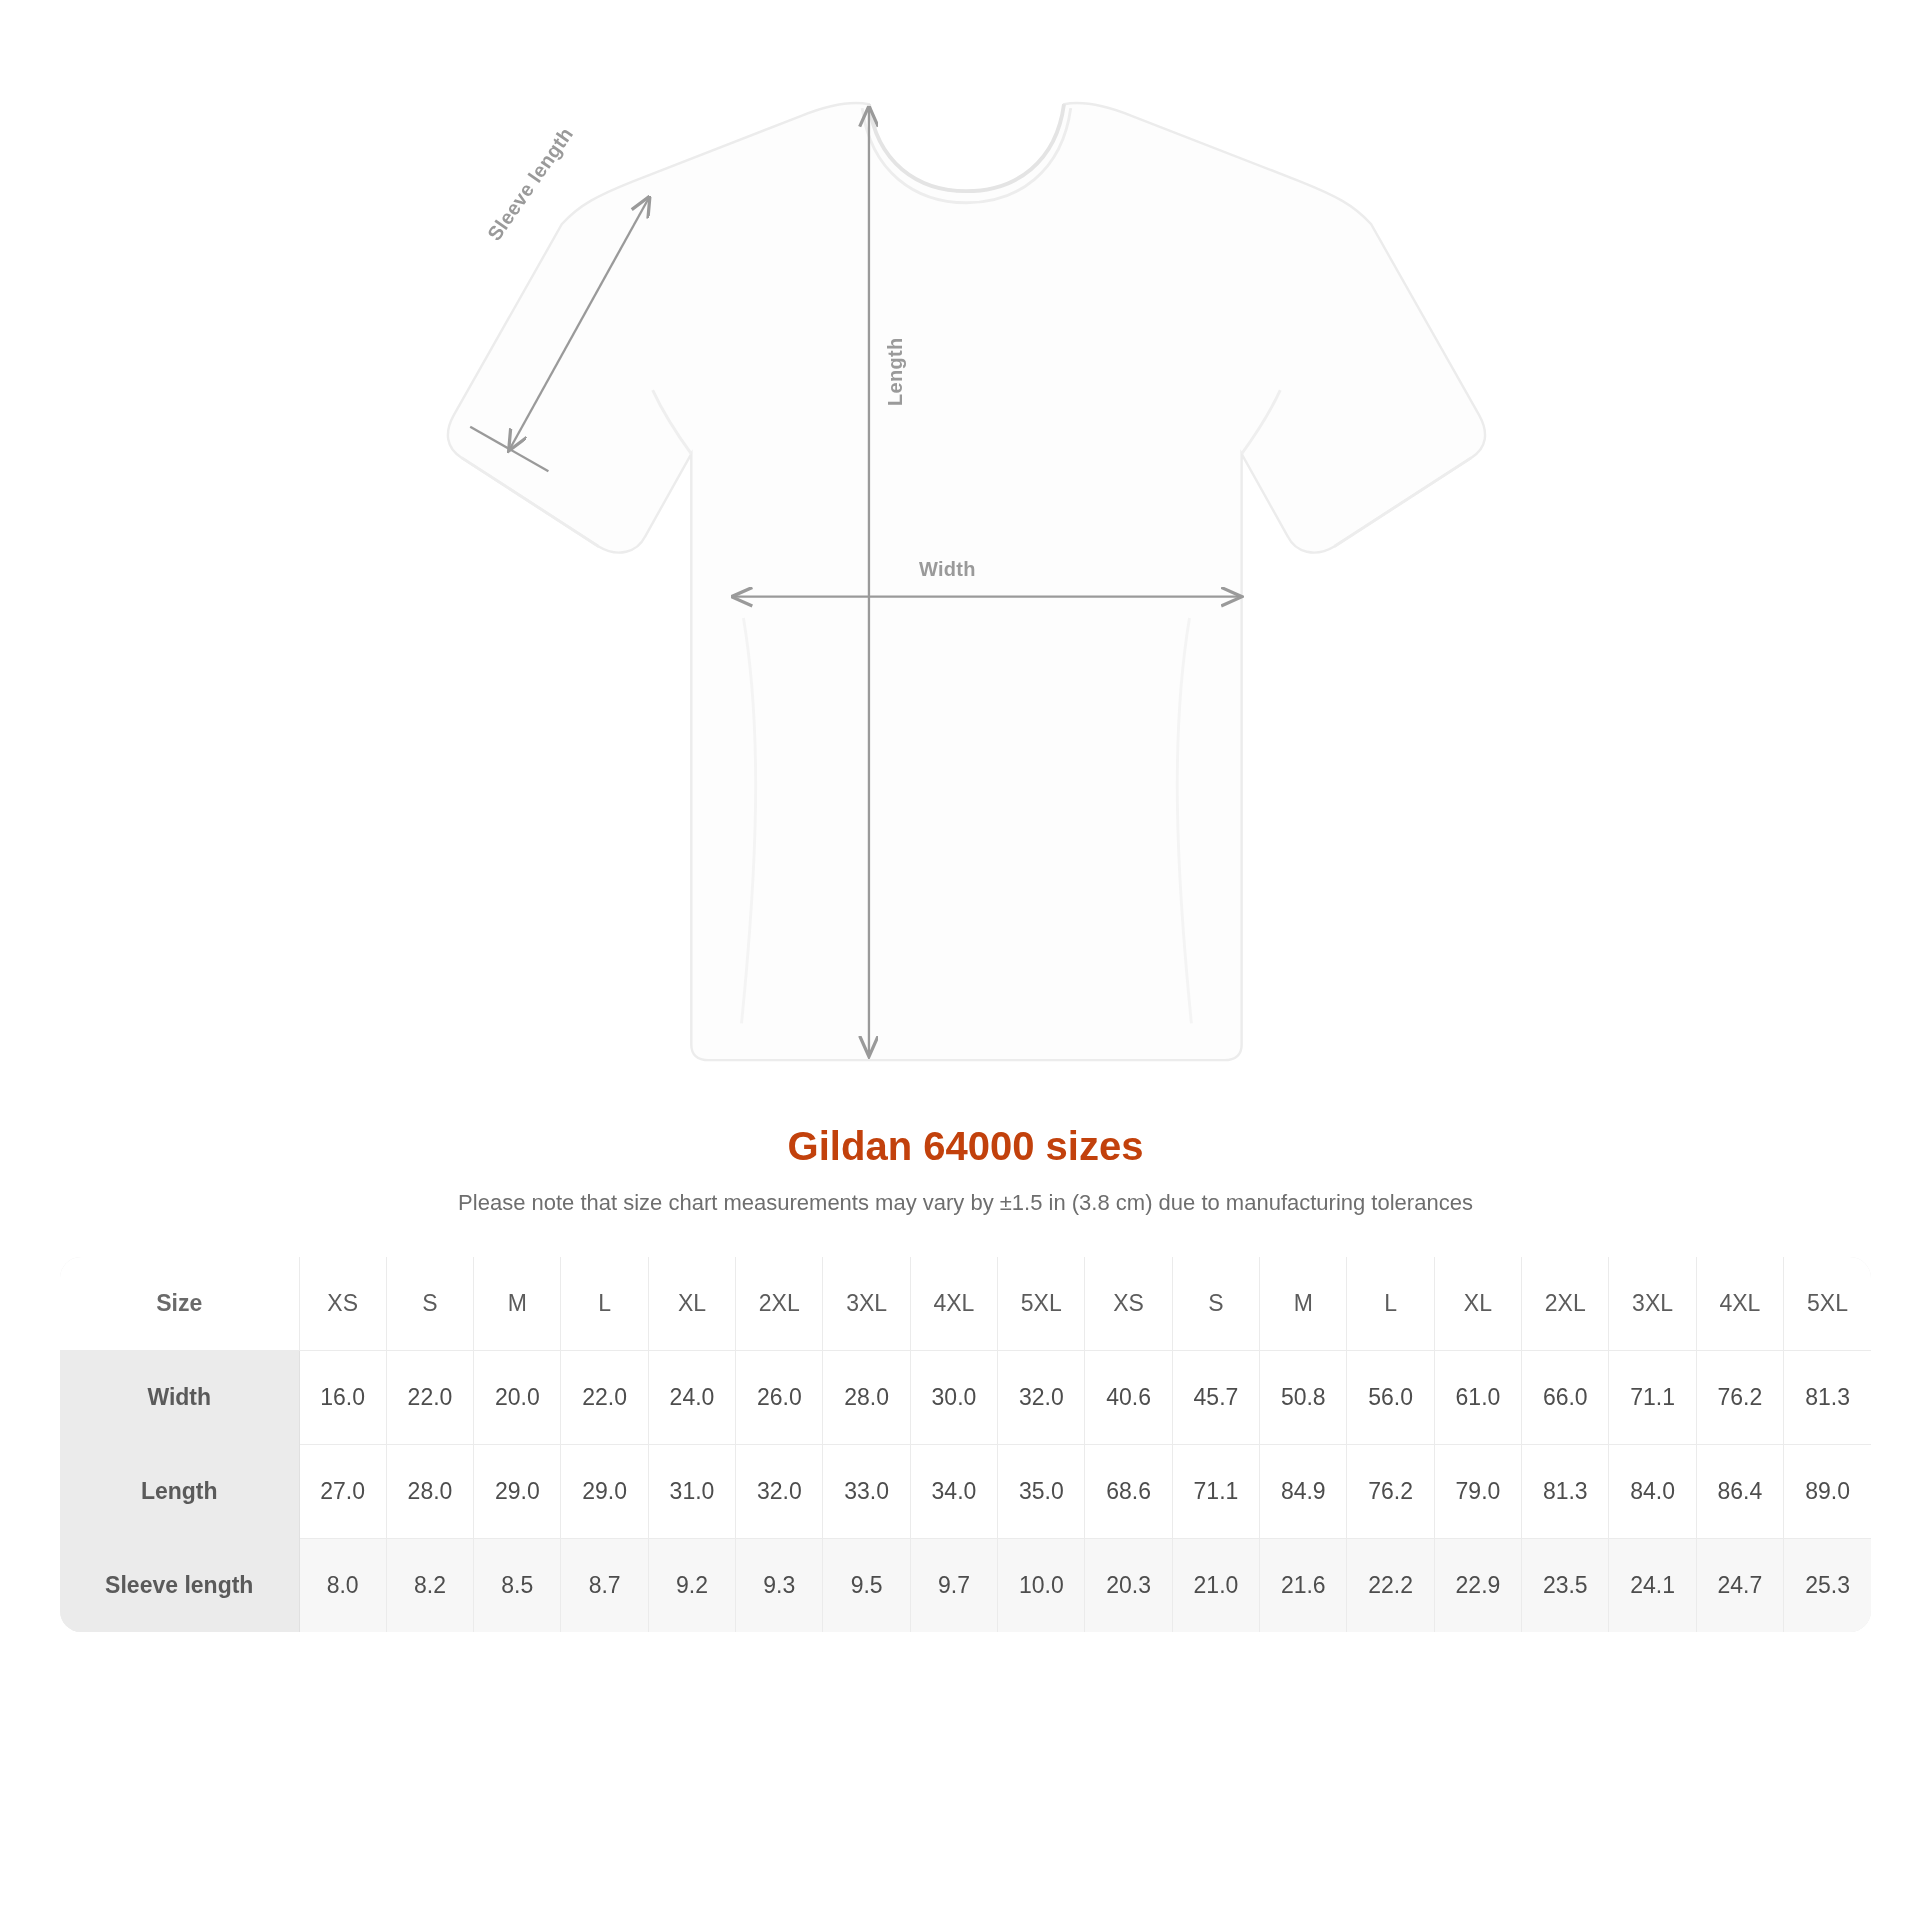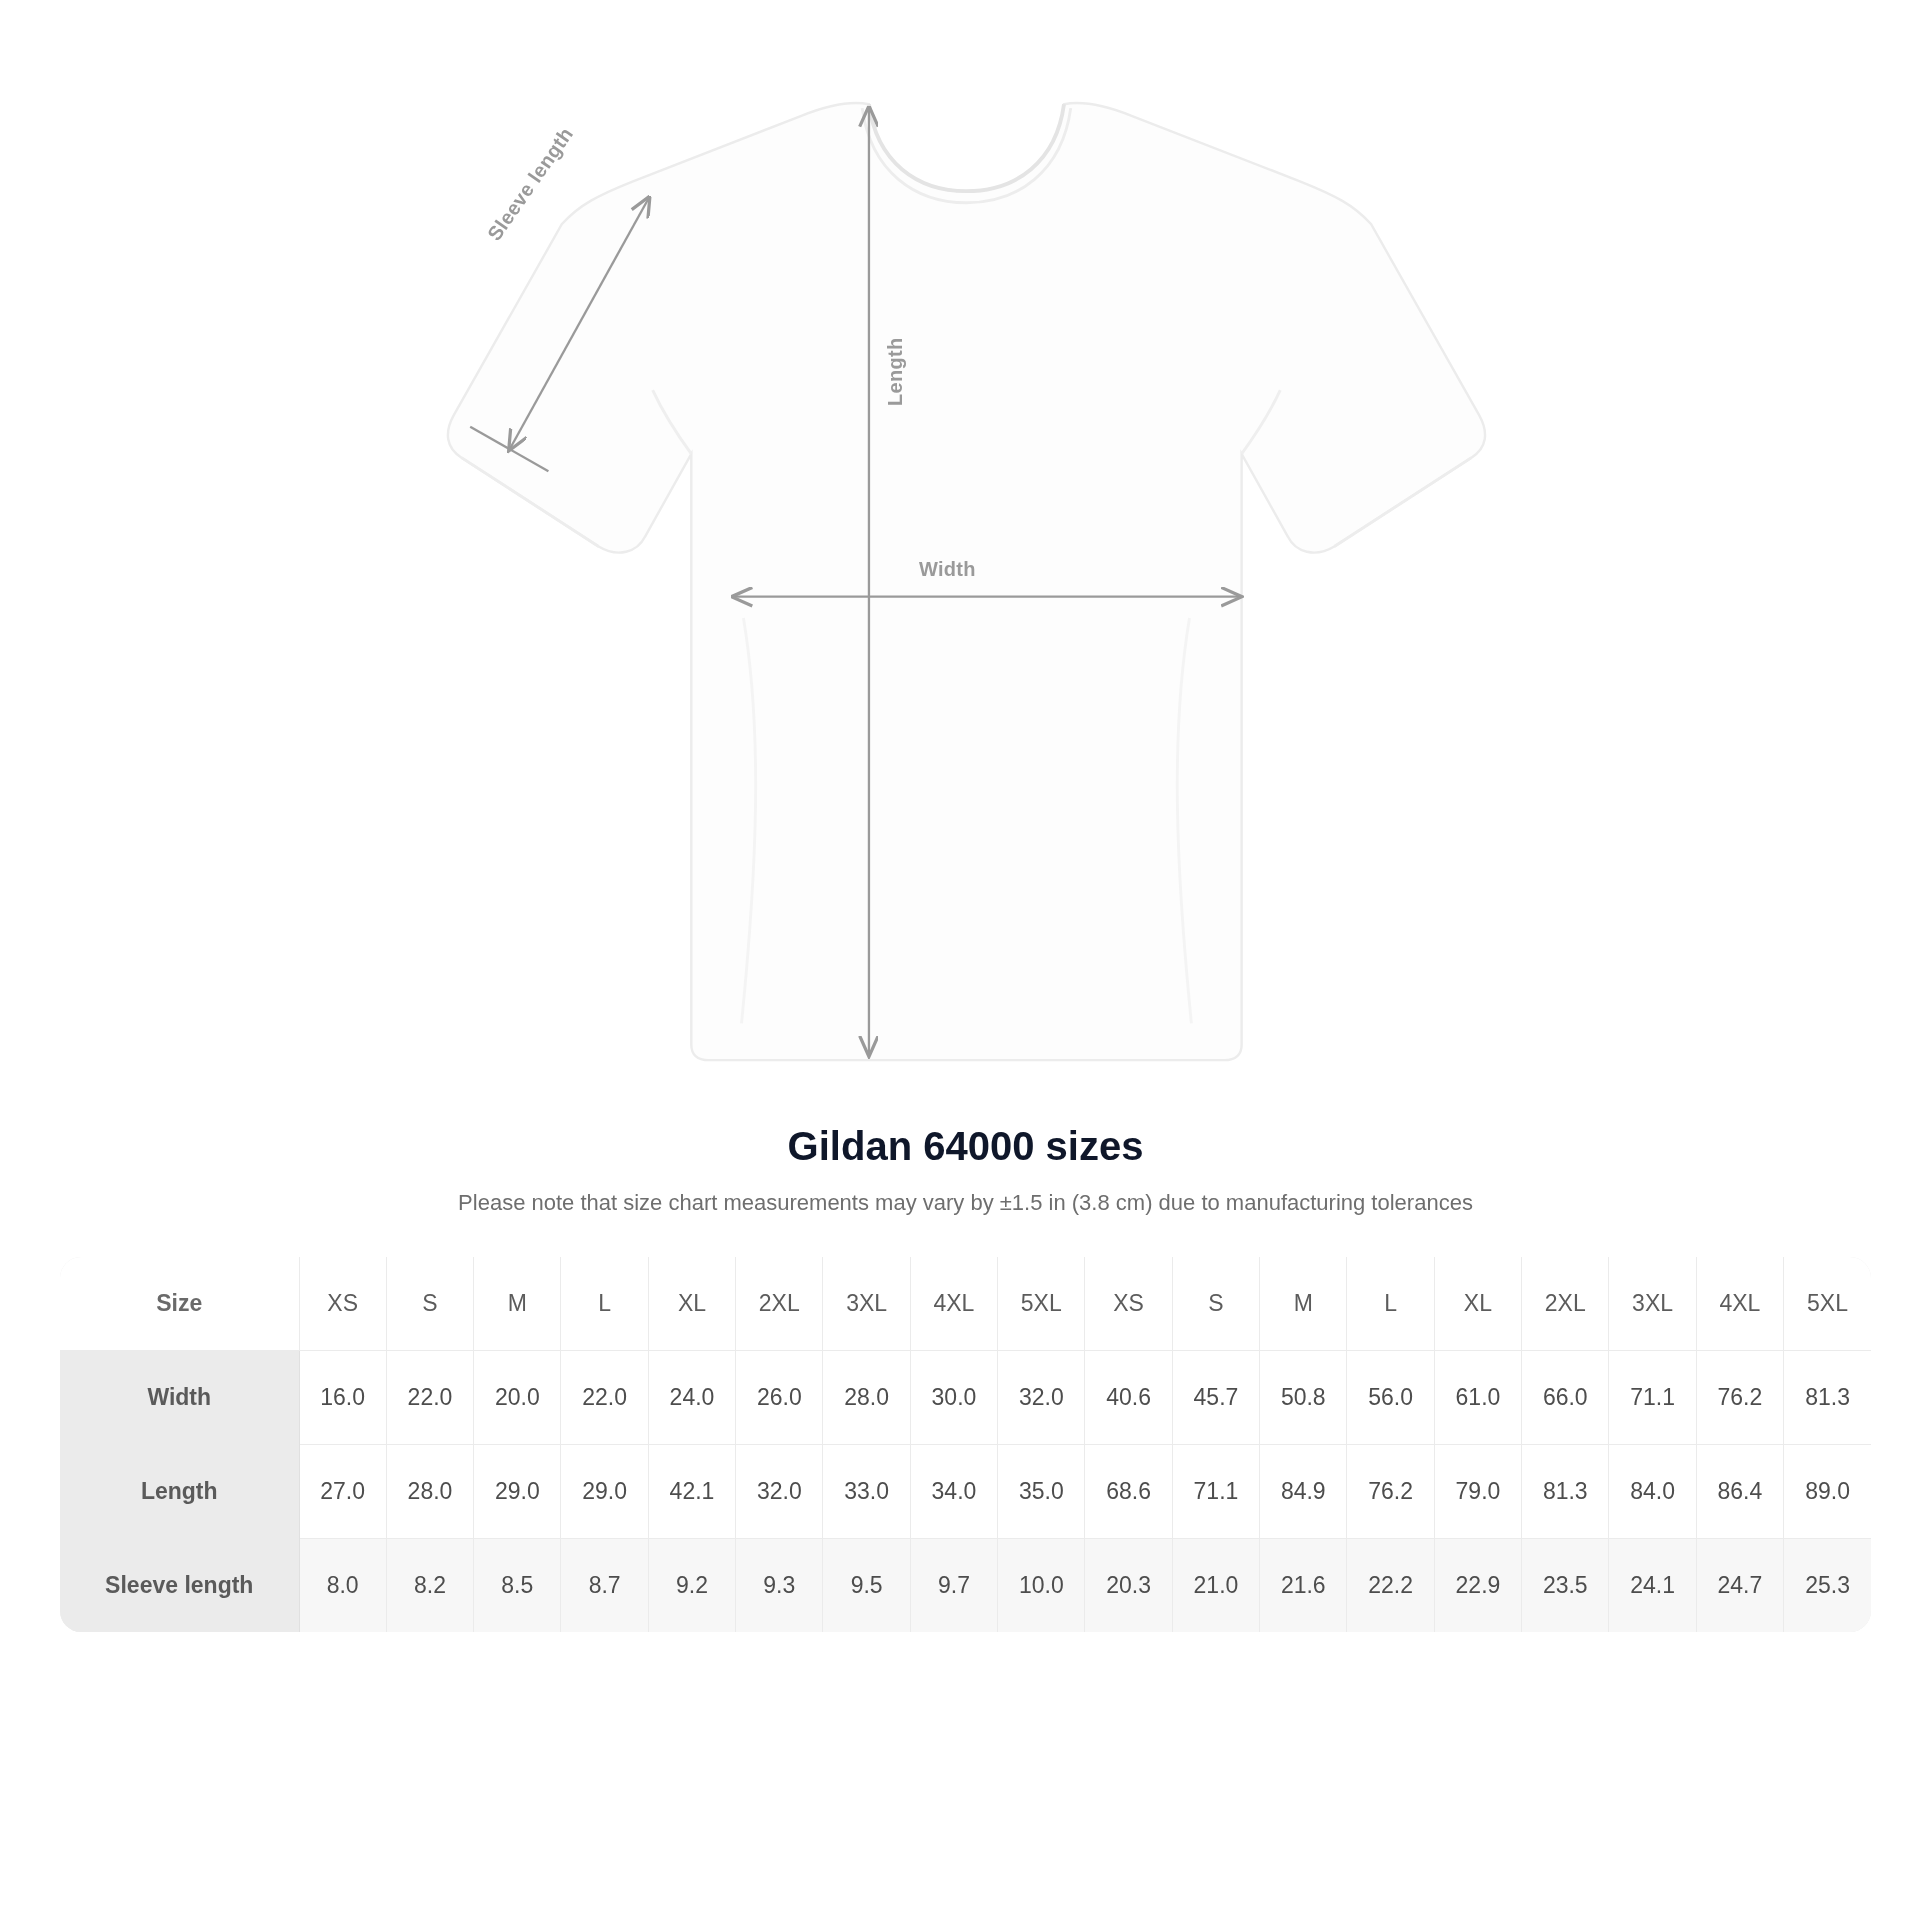--- a/index.html
+++ b/index.html
@@ -57,21 +57,21 @@
   }
 
   
   .title-block {
     text-align: center;
     margin-top: 3.9px;
   }
   .chart-title {
     font-size: 40px;
     font-weight: bold;
-    color: #0f172a;
+    color: #c2410c;
     margin: 0 0 21px 0;
   }
   .chart-note {
     font-size: 22px;
     color: #6e6e6e;
     margin: 16px;
   }
 
   
   .table-wrap {
@@ -265,21 +265,21 @@
           <td>76.2</td>
           <td>81.3</td>
         </tr>
 
         <tr class="data-row">
           <td class="rowhead">Length</td>
           <td>27.0</td>
           <td>28.0</td>
           <td>29.0</td>
           <td>29.0</td>
-          <td>42.1</td>
+          <td>31.0</td>
           <td>32.0</td>
           <td>33.0</td>
           <td>34.0</td>
           <td>35.0</td>
           <td>68.6</td>
           <td>71.1</td>
           <td>84.9</td>
           <td>76.2</td>
           <td>79.0</td>
           <td>81.3</td>

